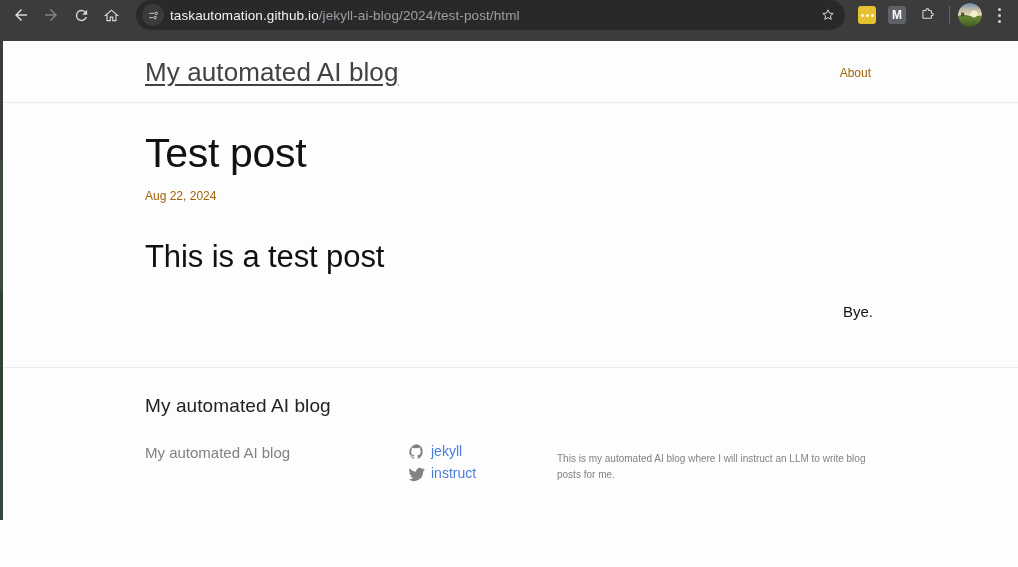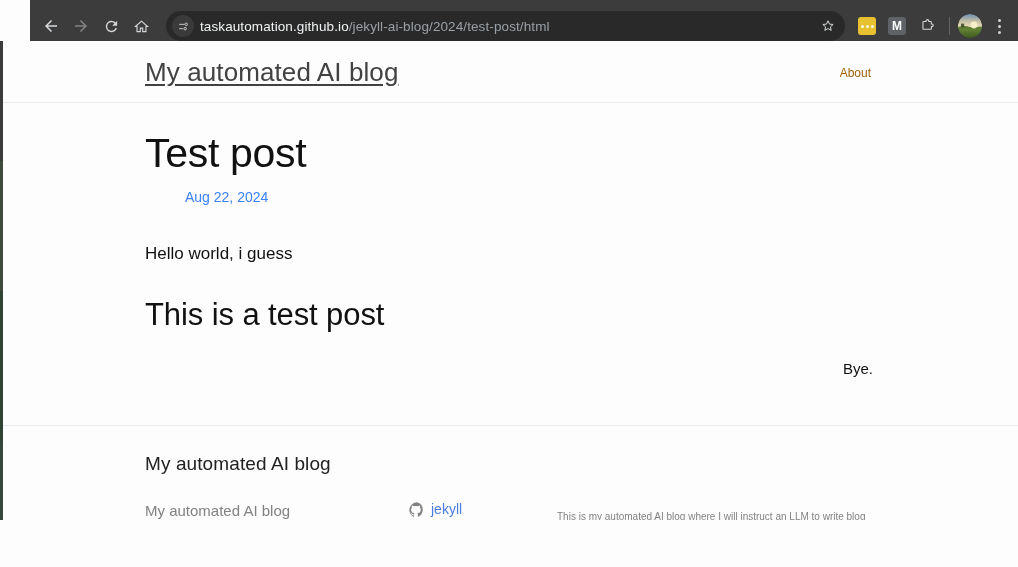--- a/index.html
+++ b/index.html
@@ -12,23 +12,22 @@
     font-family: "Liberation Sans", sans-serif;
     background: #fdfdfd;
   }
 
   
   .chrome {
     position: relative;
     height: 41px;
     background: #3c3c3c;
     display: flex;
-    align-items: flex-end;
+    align-items: flex-start;
     padding: 0 6px;
-    margin-left: 30px;
   }
   .nav-btn {
     width: 30px;
     height: 30px;
     display: flex;
     align-items: center;
     justify-content: center;
     border-radius: 50%;
     flex: 0 0 auto;
   }
@@ -198,25 +197,24 @@
   }
   .post-title {
     font-size: 41px;
     line-height: 1.08;
     color: #111111;
     margin: 0 0 14px 0;
     font-weight: normal;
     letter-spacing: -0.3px;
   }
   .post-meta {
-    font-size: 14px;
-    color: #3b82f6;
+    font-size: 12px;
+    color: #a16207;
     display: block;
     margin-bottom: 36px;
-    margin-left: 40px;
   }
   .post-content p {
     font-size: 17px;
     line-height: 1.5;
     color: #111111;
     margin: 0 0 30px 0;
   }
   .post-content p.small {
     font-size: 15px;
     margin-bottom: 12px;
@@ -397,21 +395,20 @@
     </div>
   </header>
 
   <main>
     <div class="wrapper">
       <article class="post">
         <h1 class="post-title">Test post</h1>
         <span class="post-meta">Aug 22, 2024</span>
 
         <div class="post-content">
-          <p>Hello world, i guess</p>
           <h2>This is a test post</h2>
           <p class="small">Bye.</p>
         </div>
       </article>
     </div>
   </main>
 
   <footer class="site-footer">
     <div class="wrapper">
       <h2 class="footer-heading">My automated AI blog</h2>
@@ -435,21 +432,21 @@
                 <span>jekyll</span>
               </a>
             </li>
             <li>
               <a>
                 <span class="social-ico">
                   <svg width="16" height="16" viewBox="0 0 16 16">
                     <path d="M15.3 3.3c-.55.25-1.15.42-1.77.5.64-.39 1.13-1 1.36-1.72-.62.37-1.32.65-2.06.79a3.25 3.25 0 0 0-5.53 2.96A9.22 9.22 0 0 1 .6 2.43a3.24 3.24 0 0 0 1 4.33A3.2 3.2 0 0 1 .15 6.3v.04c0 1.57 1.12 2.88 2.6 3.18a3.2 3.2 0 0 1-1.46.06 3.25 3.25 0 0 0 3.03 2.26A9.17 9.17 0 0 1 0 13.57a9.2 9.2 0 0 0 14.16-8.16c.63-.46 1.17-1.03 1.6-1.68l-.46-.43z" fill="#828282"></path>
                   </svg>
                 </span>
-                <span>automated</span>
+                <span>instruct</span>
               </a>
             </li>
           </ul>
         </div>
 
         <div class="footer-col-3">
           <p class="footer-desc">This is my automated AI blog where I will instruct an LLM to write blog posts for me.</p>
         </div>
       </div>
     </div>

